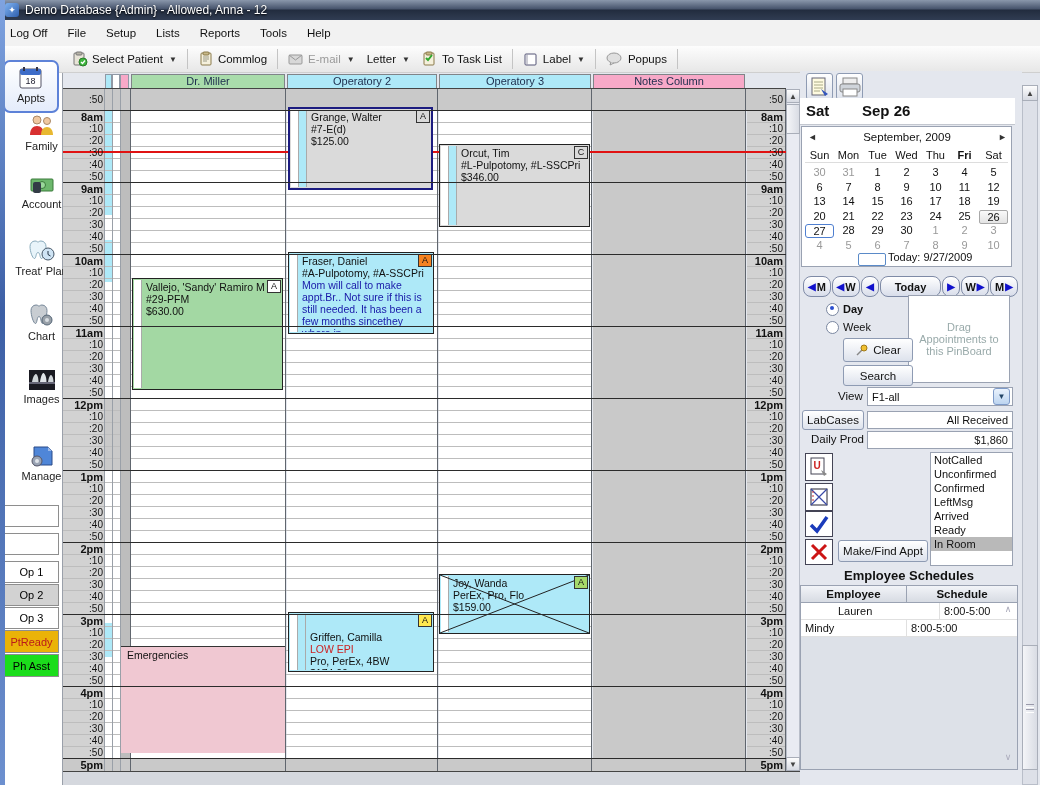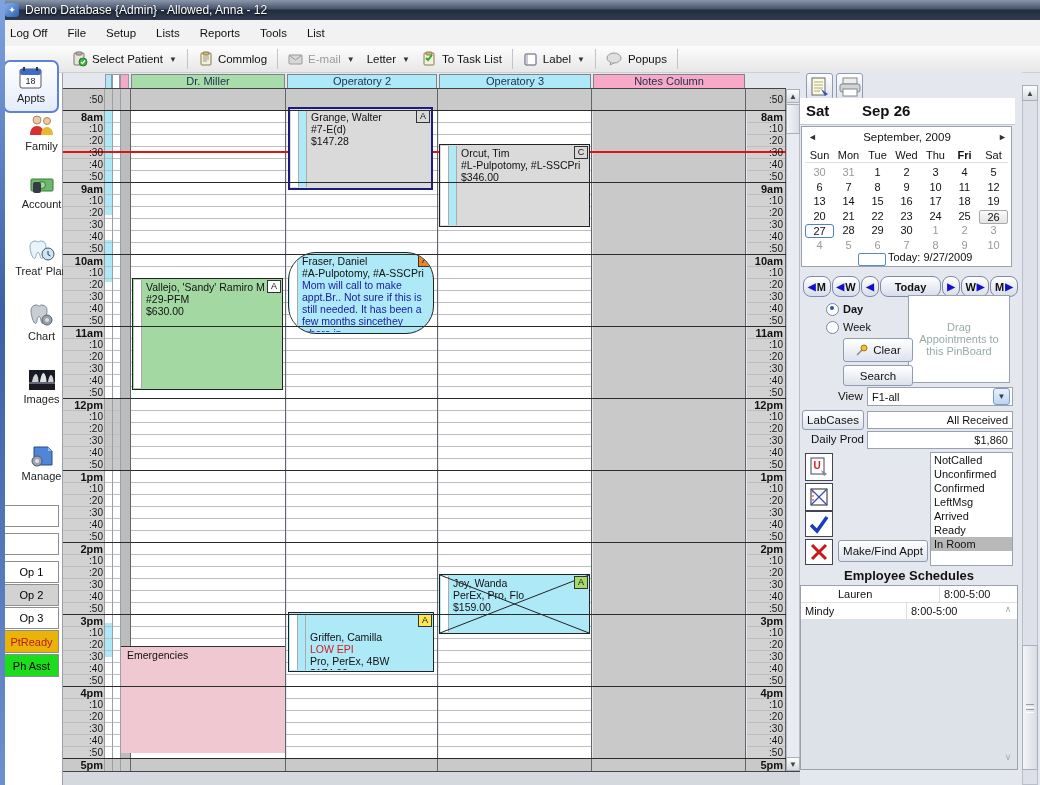--- a/index.html
+++ b/index.html
@@ -85,21 +85,21 @@
     <span class="ttl">Demo Database {Admin} - Allowed, Anna - 12</span>
   </div>
 
   <div class="abs menubar" id="menubar">
       <div class="menu-item">Log Off</div>
       <div class="menu-item">File</div>
       <div class="menu-item">Setup</div>
       <div class="menu-item">Lists</div>
       <div class="menu-item">Reports</div>
       <div class="menu-item">Tools</div>
-      <div class="menu-item">List</div>
+      <div class="menu-item">Help</div>
     </div>
 
   <div class="abs toolbar" id="toolbar">
       <div class="tb-btn">
         <div style="display: flex; align-items: center;">
           <svg width="16" height="16">
             <rect x="2" y="2" width="10" height="12" rx="1" fill="#e8e4d8" stroke="#777"></rect>
             <rect x="4" y="1" width="6" height="3" rx="1" fill="#b8b4a8" stroke="#777"></rect>
             <circle cx="11" cy="11" r="4" fill="#3db53d" stroke="#2a7d2a"></circle>
             <path d="M9 11l1.5 1.5L13 9.5" stroke="#fff" stroke-width="1.3" fill="none"></path>
@@ -522,35 +522,35 @@
       <div class="abs tlabel" style="left: 747px; top: 734.5px; width: 36px; height: 12px;">:40</div>
       <div class="abs tlabel" style="left: 747px; top: 746.5px; width: 36px; height: 12px;">:50</div>
       <div class="abs tlabel" style="left: 747px; top: 758.5px; width: 36px; height: 12px;"><b>5pm</b></div>
       <div class="abs " style="left: 121px; top: 646px; width: 164px; height: 107px; background: rgb(240, 200, 210); z-index: 4; border-top: 1px solid rgb(51, 51, 51); font-size: 10.5px; padding: 2px 0px 0px 6px; box-sizing: border-box;">Emergencies</div>
       <div class="abs appt" style="left: 288px; top: 107px; width: 145px; height: 83px; background: rgb(218, 218, 218); border: 2px solid rgb(28, 28, 128);">
         <div class="stripe" style="left: 1px; width: 7px; background: rgb(255, 255, 255); border-right: 1px solid rgb(170, 170, 170);"></div>
         <div class="stripe" style="left: 9px; width: 7px; background: rgb(174, 233, 248); border-right: 1px solid rgb(170, 170, 170);"></div>
         <div class="body" style="left: 18px;">
           <div style="white-space: nowrap;">Grange, Walter</div>
           <div style="white-space: nowrap;">#7-E(d)</div>
-          <div>$147.28</div>
+          <div>$125.00</div>
         </div>
         <div class="badge" style="background: rgb(217, 217, 217);">A</div>
       </div>
       <div class="abs appt" style="left: 439px; top: 144px; width: 151px; height: 83px; background: rgb(218, 218, 218);">
         <div class="stripe" style="left: 1px; width: 7px; background: rgb(255, 255, 255); border-right: 1px solid rgb(170, 170, 170);"></div>
         <div class="stripe" style="left: 9px; width: 7px; background: rgb(174, 233, 248); border-right: 1px solid rgb(170, 170, 170);"></div>
         <div class="body" style="left: 18px;">
           <div style="white-space: nowrap;">Orcut, Tim</div>
           <div style="white-space: nowrap;">#L-Pulpotomy, #L-SSCPri</div>
           <div>$346.00</div>
         </div>
         <div class="badge" style="background: rgb(217, 217, 217);">C</div>
       </div>
-      <div class="abs appt" style="left: 288px; top: 252px; width: 146px; height: 82px; background: rgb(174, 233, 248); border-radius: 28px;">
+      <div class="abs appt" style="left: 288px; top: 252px; width: 146px; height: 82px; background: rgb(174, 233, 248);">
         <div class="stripe" style="left: 1px; width: 7px; background: rgb(255, 255, 255); border-right: 1px solid rgb(170, 170, 170);"></div>
         <div class="body" style="left: 10px;">
           <div style="white-space: nowrap;">Fraser, Daniel</div>
           <div style="white-space: nowrap;">#A-Pulpotomy, #A-SSCPri</div>
           <div style="color: rgb(24, 24, 168);">Mom will call to make appt.Br.. Not sure if this is still needed. It has been a few months sincethey where in</div>
         </div>
         <div class="badge" style="background: rgb(245, 130, 32);">A</div>
       </div>
       <div class="abs appt" style="left: 132px; top: 278px; width: 151px; height: 112px; background: rgb(163, 216, 163);">
         <div class="stripe" style="left: 1px; width: 7px; background: rgb(255, 255, 255); border-right: 1px solid rgb(170, 170, 170);"></div>
@@ -760,20 +760,24 @@
         <div class="status-item">NotCalled</div>
         <div class="status-item">Unconfirmed</div>
         <div class="status-item">Confirmed</div>
         <div class="status-item">LeftMsg</div>
         <div class="status-item">Arrived</div>
         <div class="status-item">Ready</div>
         <div class="status-item sel">In Room</div>
       </div>
       <div class="abs " style="left: 0px; top: 497px; width: 218px; height: 16px; font-size: 13px; font-weight: bold; text-align: center;">Employee Schedules</div>
       <div class="abs rp-white" style="left: 0px; top: 514px; width: 218px; height: 185px; background: rgb(221, 225, 232);">
+        <div style="display: flex; height: 16px; line-height: 16px; background: linear-gradient(rgb(242, 244, 248), rgb(215, 219, 227)); border-bottom: 1px solid rgb(154, 162, 178); font-weight: bold; font-size: 11.5px;">
+          <div style="width: 105px; text-align: center; border-right: 1px solid rgb(154, 162, 178);">Employee</div>
+          <div style="flex: 1 1 0%; text-align: center;">Schedule</div>
+        </div>
         <div class="emp-row">
           <div style="width: 101px; border-right: 1px solid rgb(224, 224, 224); margin-left: 33px;">Lauren</div>
           <div style="flex: 1 1 0%;">8:00-5:00</div>
         </div>
         <div class="emp-row">
           <div style="width: 101px; border-right: 1px solid rgb(224, 224, 224);">Mindy</div>
           <div style="flex: 1 1 0%;">8:00-5:00</div>
         </div>
         <div class="abs " style="left: 200px; top: 18px; width: 14px; height: 14px; color: rgb(170, 170, 187); font-size: 9px; text-align: center;">∧</div>
         <div class="abs " style="left: 200px; top: 166px; width: 14px; height: 14px; color: rgb(170, 170, 187); font-size: 9px; text-align: center;">∨</div>

